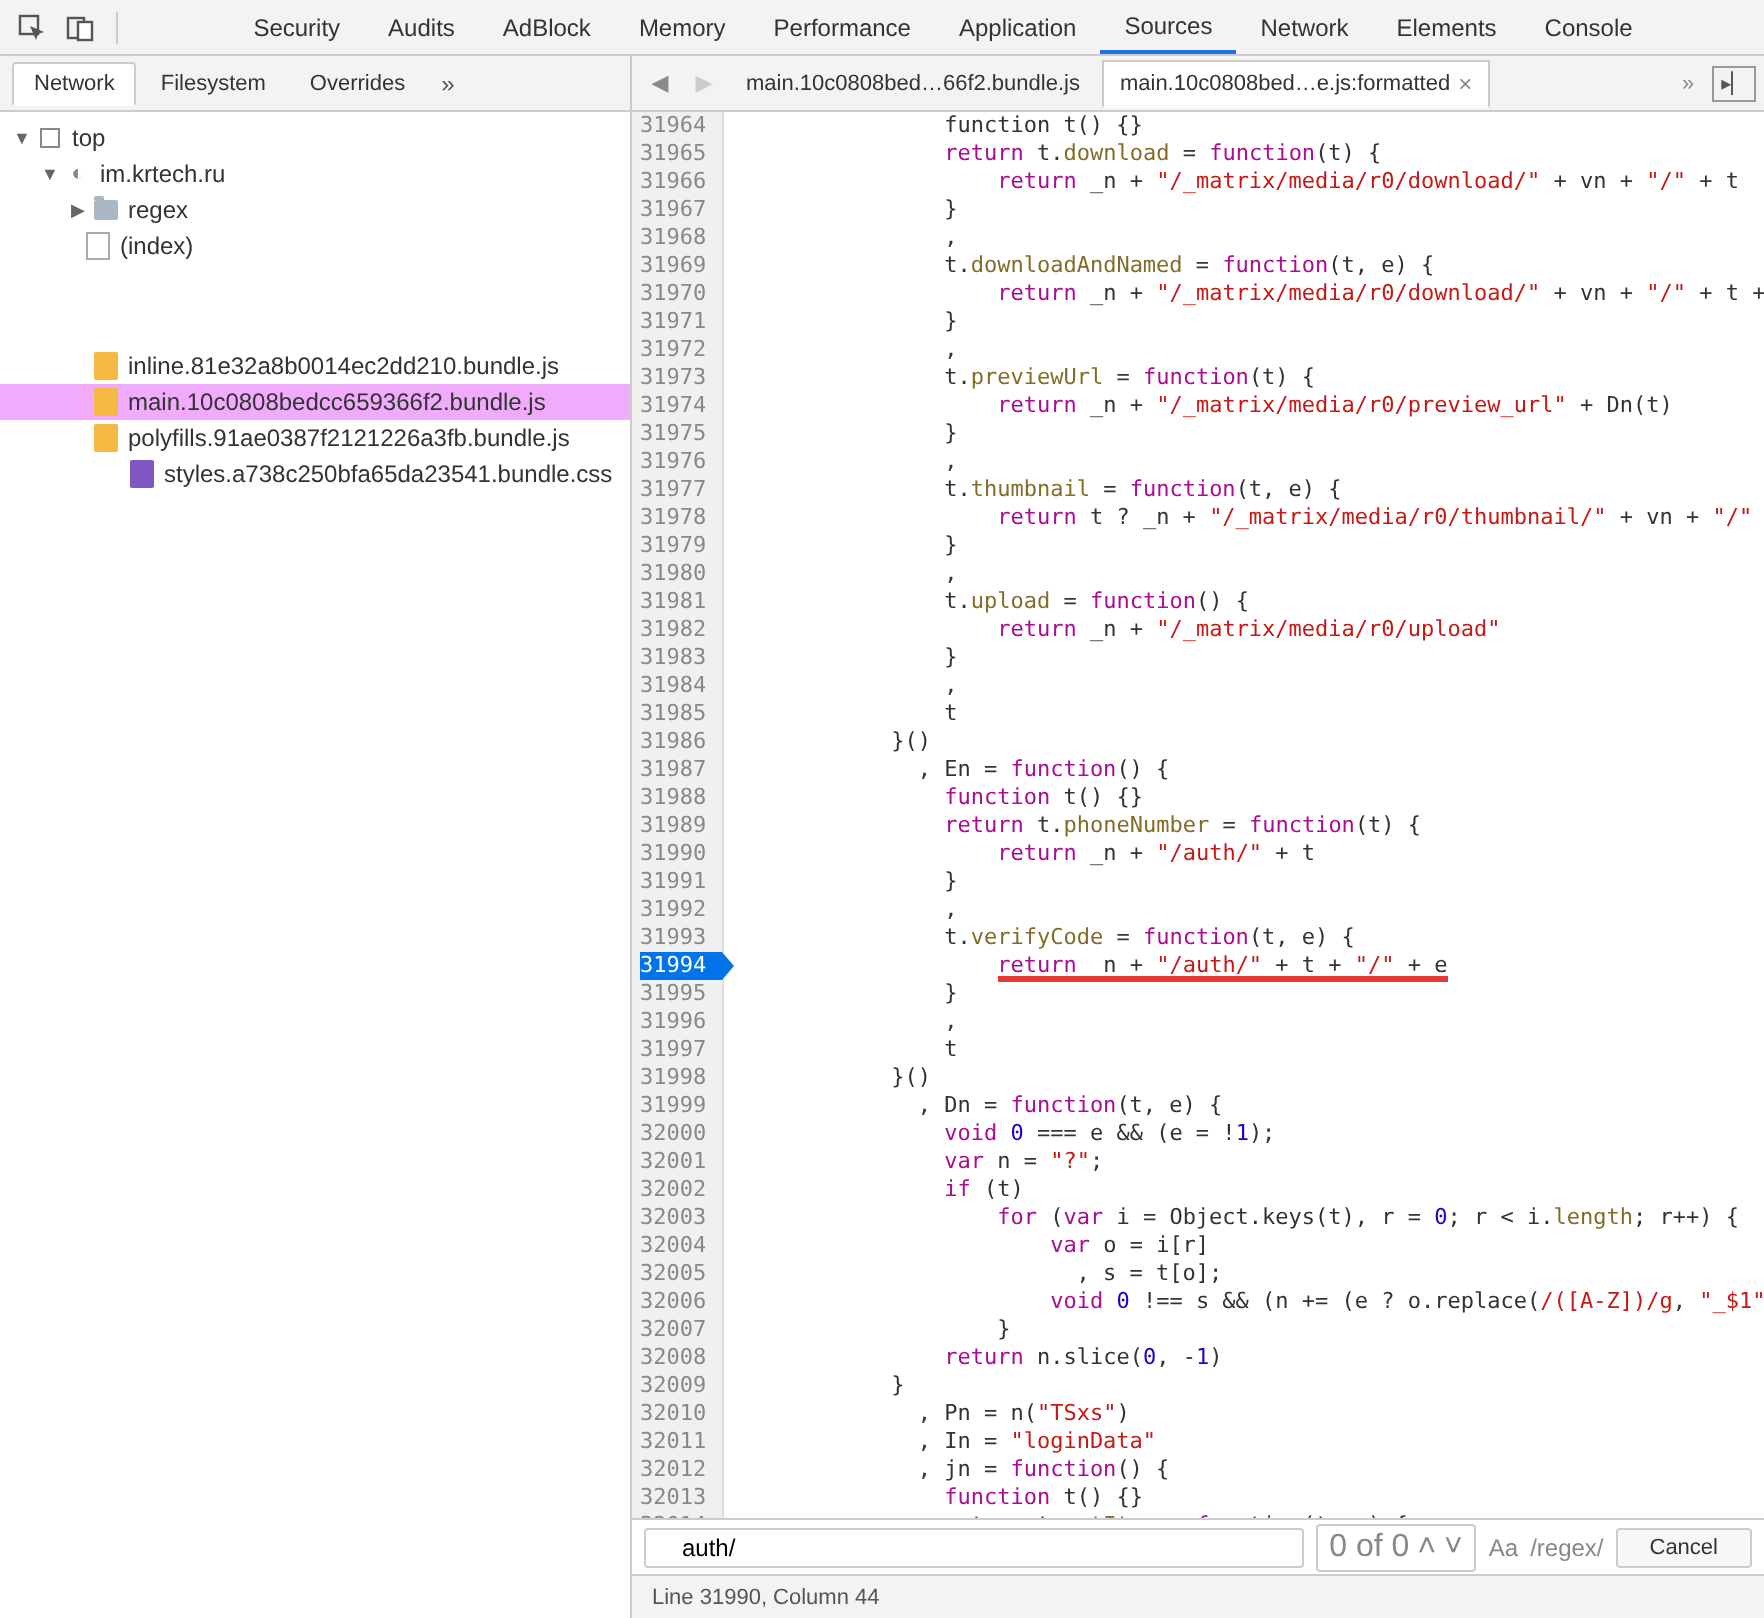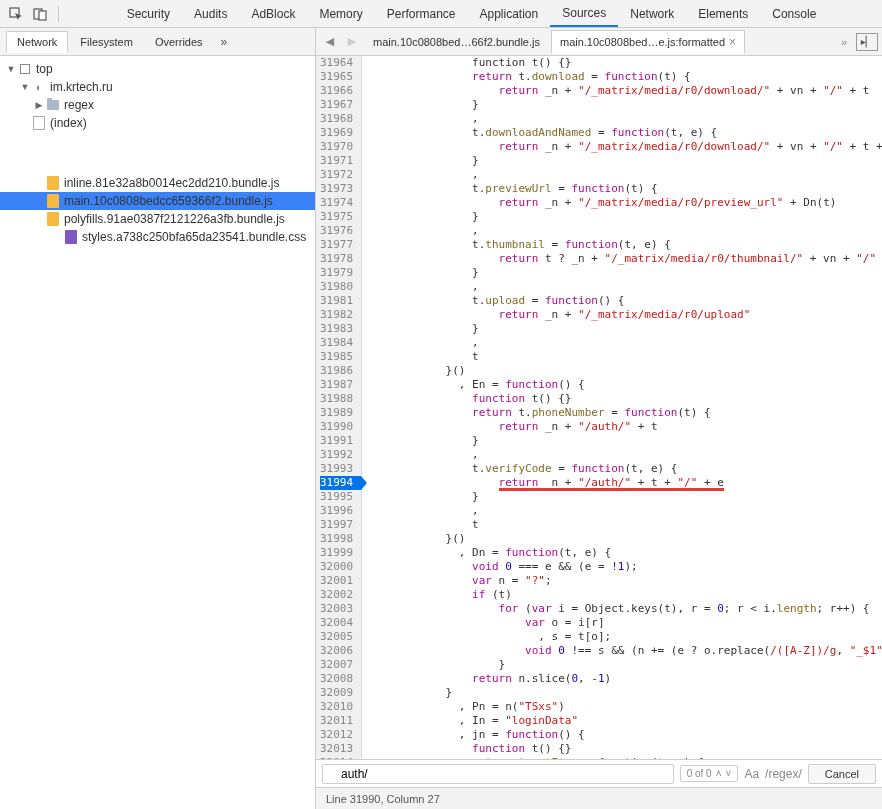--- a/index.html
+++ b/index.html
@@ -11,21 +11,21 @@
 .main-tab { padding: 0 12px; height: 100%; display: flex; align-items: center; cursor: pointer; color: #333; font-size: 12px; }
 .main-tab.active { border-bottom: 2px solid #1a73e8; color: #333; }
 .content { display: flex; height: calc(100% - 28px); }
 .left-panel { width: 316px; border-right: 1px solid #ccc; display: flex; flex-direction: column; }
 .left-tabs { height: 28px; background: #f3f3f3; border-bottom: 1px solid #ccc; display: flex; align-items: center; padding: 0 6px; gap: 2px; }
 .left-tab { padding: 4px 10px; cursor: pointer; color: #333; font-size: 11px; border-radius: 2px; }
 .left-tab.active { background: #fff; border: 1px solid #ccc; border-bottom: 1px solid #fff; margin-bottom: -1px; }
 .left-tabs .more { padding: 4px 6px; cursor: pointer; color: #555; }
 .file-tree { flex: 1; overflow: auto; padding: 4px 0; font-size: 12px; }
 .tree-row { display: flex; align-items: center; height: 18px; padding: 0 6px; cursor: pointer; white-space: nowrap; }
-.tree-row.selected { background: #3b82f6; }
+.tree-row.selected { background: #f0abfc; }
 .tree-arrow { width: 10px; height: 10px; margin-right: 2px; display: inline-flex; align-items: center; justify-content: center; color: #666; font-size: 9px; }
 .tree-icon { width: 14px; height: 14px; margin-right: 4px; display: inline-flex; align-items: center; justify-content: center; }
 .folder-icon { background: #a9b7c6; width: 12px; height: 10px; border-radius: 1px; position: relative; }
 .folder-icon::before { content: ''; position: absolute; top: -2px; left: 0; width: 5px; height: 2px; background: #a9b7c6; border-radius: 1px 1px 0 0; }
 .file-orange { background: #f4b942; width: 12px; height: 14px; border-radius: 1px; }
 .file-purple { background: #7e57c2; width: 12px; height: 14px; border-radius: 1px; }
 .cloud-icon { color: #888; font-size: 11px; }
 .right-panel { flex: 1; display: flex; flex-direction: column; overflow: hidden; }
 .source-tabs { height: 28px; background: #f3f3f3; border-bottom: 1px solid #ccc; display: flex; align-items: center; padding: 0 4px; gap: 2px; }
 .source-tabs .nav-btn { width: 20px; height: 20px; display: flex; align-items: center; justify-content: center; cursor: pointer; color: #888; font-size: 11px; }
@@ -41,21 +41,21 @@
 .gutter .ln.bp::after { content: ''; position: absolute; right: -6px; top: 0; border-left: 6px solid #0074e8; border-top: 7px solid transparent; border-bottom: 7px solid transparent; }
 .code-lines { flex: 1; overflow: auto; padding-left: 4px; white-space: pre; }
 .code-lines .line { height: 14px; }
 .kw { color: #aa0d91; }
 .str { color: #c41a16; }
 .num { color: #1c00cf; }
 .prop { color: #836c28; }
 .redline { border-bottom: 3px solid #e53935; display: inline-block; height: 12px; vertical-align: bottom; }
 .search-bar { height: 28px; border-top: 1px solid #ccc; display: flex; align-items: center; padding: 0 6px; gap: 6px; background: #fff; }
 .search-bar input { flex: 1; height: 20px; border: 1px solid #ccc; padding: 0 18px; font-size: 12px; border-radius: 2px; }
-.search-bar .count { color: #888; font-size: 10px; border: 1px solid #ccc; padding: 2px 6px; display: flex; align-items: flex-start; gap: 4px; border-radius: 2px; }
+.search-bar .count { color: #888; font-size: 16px; border: 1px solid #ccc; padding: 2px 6px; display: flex; align-items: flex-start; gap: 4px; border-radius: 2px; }
 .search-bar .opt { color: #888; cursor: pointer; font-size: 12px; }
 .search-bar .cancel { border: 1px solid #ccc; padding: 3px 16px; cursor: pointer; background: #f7f7f7; border-radius: 2px; font-size: 11px; }
 .status-bar { height: 22px; border-top: 1px solid #ccc; background: #f3f3f3; display: flex; align-items: center; padding: 0 10px; font-size: 11px; color: #555; }
 </style>
 </head>
 <body>
 
 <div class="toolbar">
   <div class="icon-btn">
     <svg width="14" height="14" viewBox="0 0 14 14">
@@ -107,21 +107,21 @@
           </span>
           <span>im.krtech.ru</span>
         </div>
         <div class="tree-row" style="padding-left: 34px;">
           <span class="tree-arrow">▶</span>
           <span class="tree-icon">
             <span class="folder-icon"></span>
           </span>
           <span>regex</span>
         </div>
-        <div class="tree-row" style="padding-left: 20px;">
+        <div class="tree-row" style="padding-left: 30px;">
           <span class="tree-arrow"></span>
           <span class="tree-icon">
             <span style="width:12px;height:14px;border:1px solid #aaa;background:#fff"></span>
           </span>
           <span>(index)</span>
         </div>
         <div class="tree-row" style="padding-left: 34px; margin-top: 42px;">
           <span class="tree-arrow"></span>
           <span class="tree-icon">
             <span class="file-orange"></span>
@@ -229,16 +229,16 @@
       <div class="count">
         <span>0 of 0</span>
         <span style="cursor:pointer">˄</span>
         <span style="cursor:pointer">˅</span>
       </div>
       <span class="opt">Aa</span>
       <span class="opt">/regex/</span>
       <div class="cancel">Cancel</div>
     </div>
     <div class="status-bar">
-      <span>Line 31990, Column 27</span>
+      <span>Line 31990, Column 44</span>
     </div>
   </div>
 </div>
 
 </body></html>

